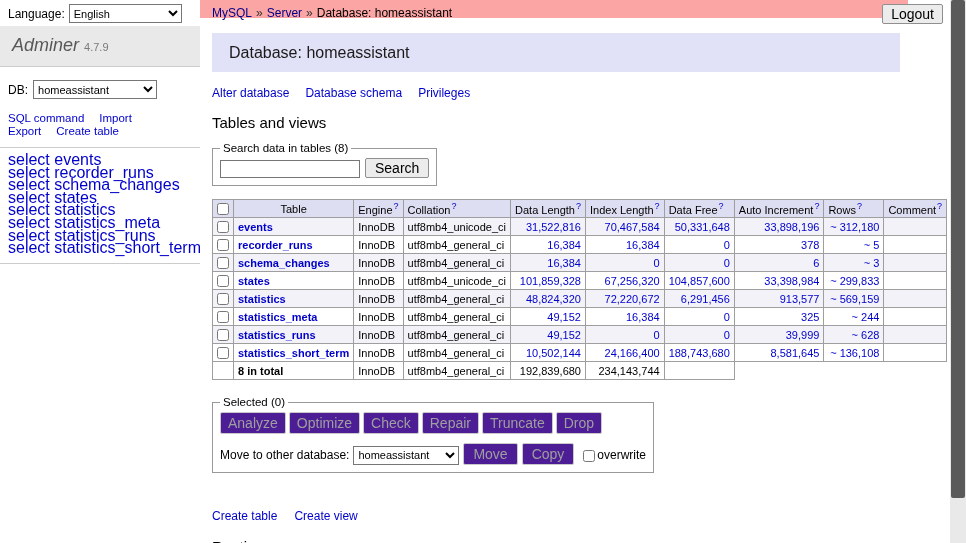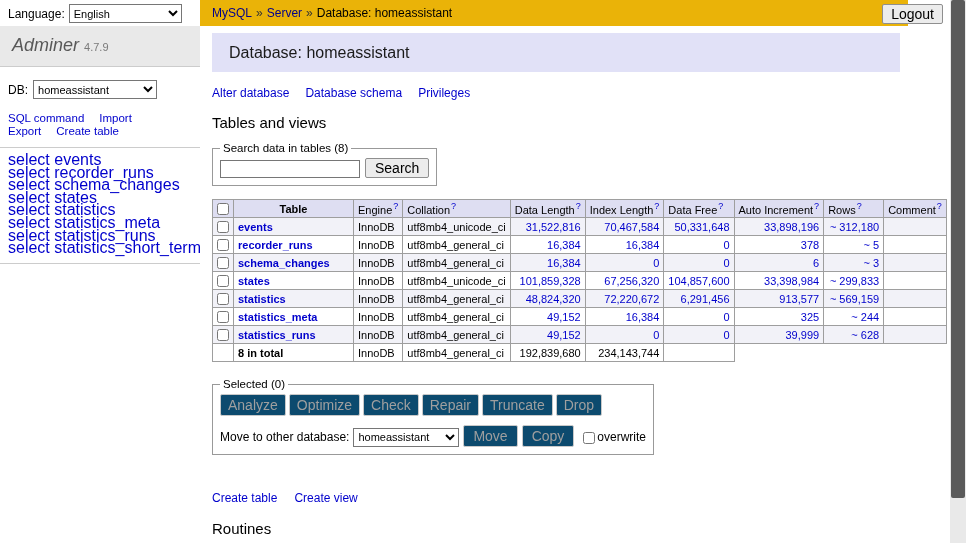--- a/index.html
+++ b/index.html
@@ -9,36 +9,36 @@
     font-family: "Liberation Sans", sans-serif; font-size: 12px;
   }
   body { position: relative; }
   a { color: #0000cc; text-decoration: none; cursor: pointer; white-space: nowrap; }
   button {
     font-family: "Liberation Sans", sans-serif; font-size: 14px;
     background: #ececec; border: 1px solid #8f8f8f; border-radius: 2px;
     padding: 1px 8px; color: #000; cursor: pointer;
   }
   button:disabled {
-    color: #9f9f9f; background: #0c4a6e; border-color: #c9c9c9; cursor: default;
+    color: #9f9f9f; background: #4c1d95; border-color: #c9c9c9; cursor: default;
   }
   select {
     font-family: "Liberation Sans", sans-serif; font-size: 11px;
     height: 19px; border: 1px solid #767676; background: #fff;
   }
   input[type="text"] {
     font-family: "Liberation Sans", sans-serif; font-size: 11px;
     border: 1px solid #767676; padding: 1px 3px; height: 18px;
   }
   input[type="checkbox"] { width: 12px; height: 12px; margin: 0 2px; vertical-align: middle; }
 
   
   .lang-area { position: absolute; left: 0; top: 0; width: 200px; height: 26px; background: #fff; padding: 4px 0 0 8px; white-space: nowrap; }
   .lang-area select { width: 113px; margin-left: 4px; }
-  .breadcrumb { position: absolute; left: 200px; top: 0; width: 708px; height: 26px; background: #eab308; line-height: 26px; padding: 0 12px; white-space: nowrap; }
+  .breadcrumb { position: absolute; left: 200px; top: 0; width: 708px; height: 18px; background: #fca5a5; line-height: 26px; padding: 0 12px; white-space: nowrap; }
   .breadcrumb a { color: #00008b; }
   .breadcrumb .sep { color: #333; margin: 0 4px; }
   .logout-btn { position: absolute; top: 4px; right: 23px; }
 
   
   .scrollbar { position: absolute; right: 0; top: 0; width: 16px; height: 543px; background: #e9e9e9; }
   .scrollbar .thumb { position: absolute; top: 0; left: 1px; width: 14px; height: 498px; background: #5a5a5a; border-radius: 2px; }
 
   
   .sidebar { position: absolute; left: 0; top: 26px; width: 200px; bottom: 0; background: #fff; }
@@ -61,21 +61,21 @@
 
   fieldset { border: 1px solid #999; padding: 4px 7px 7px; }
   legend { font-size: 11.5px; padding: 0 3px; }
   .search-fs { display: inline-block; margin-top: 11px; }
   .search-fs input { width: 140px; }
   .search-fs button { margin-left: 5px; padding: 1px 9px; }
 
   table { border-collapse: collapse; margin-top: 13px; font-size: 11px; }
   td { border: 1px solid #9e9e9e; padding: 1px 4px; height: 18px; white-space: nowrap; background: #fff; vertical-align: middle; }
   thead td { background: #dedef2; }
-  thead td.hdr-table { font-weight: bold; text-align: center; }
+  thead td.hdr-table { font-weight: normal; text-align: center; }
   sup.help { font-size: 9px; color: #0000cc; margin-left: 1px; }
   tr.odd td { background: #f2f2f8; }
   .check-col { text-align: center; padding: 1px 2px; width: 18px; }
   .tname { font-weight: bold; }
   td.num { text-align: right; color: #0000cc; }
   td.num a { color: #0000cc; }
   .total-label { font-weight: bold; }
   td.total-num { color: #000; }
   td.ghost { border: none; background: #fff; }
   
@@ -244,20 +244,32 @@
           <td>InnoDB</td>
           <td>utf8mb4_general_ci</td>
           <td class="num">49,152</td>
           <td class="num">0</td>
           <td class="num">0</td>
           <td class="num">39,999</td>
           <td class="num"><a href="#">~ 628</a></td>
           <td></td>
         </tr>
         <tr>
+          <td class="check-col"><input type="checkbox" style=""></td>
+          <td><a href="#" class="tname">statistics_short_term</a></td>
+          <td>InnoDB</td>
+          <td>utf8mb4_general_ci</td>
+          <td class="num">10,502,144</td>
+          <td class="num">24,166,400</td>
+          <td class="num">188,743,680</td>
+          <td class="num">8,581,645</td>
+          <td class="num"><a href="#">~ 136,108</a></td>
+          <td></td>
+        </tr>
+        <tr>
           <td class="check-col"></td>
           <td class="total-label">8 in total</td>
           <td>InnoDB</td>
           <td>utf8mb4_general_ci</td>
           <td class="num total-num">192,839,680</td>
           <td class="num total-num">234,143,744</td>
           <td></td>
           <td class="ghost"></td>
           <td class="ghost"></td>
           <td class="ghost"></td>

